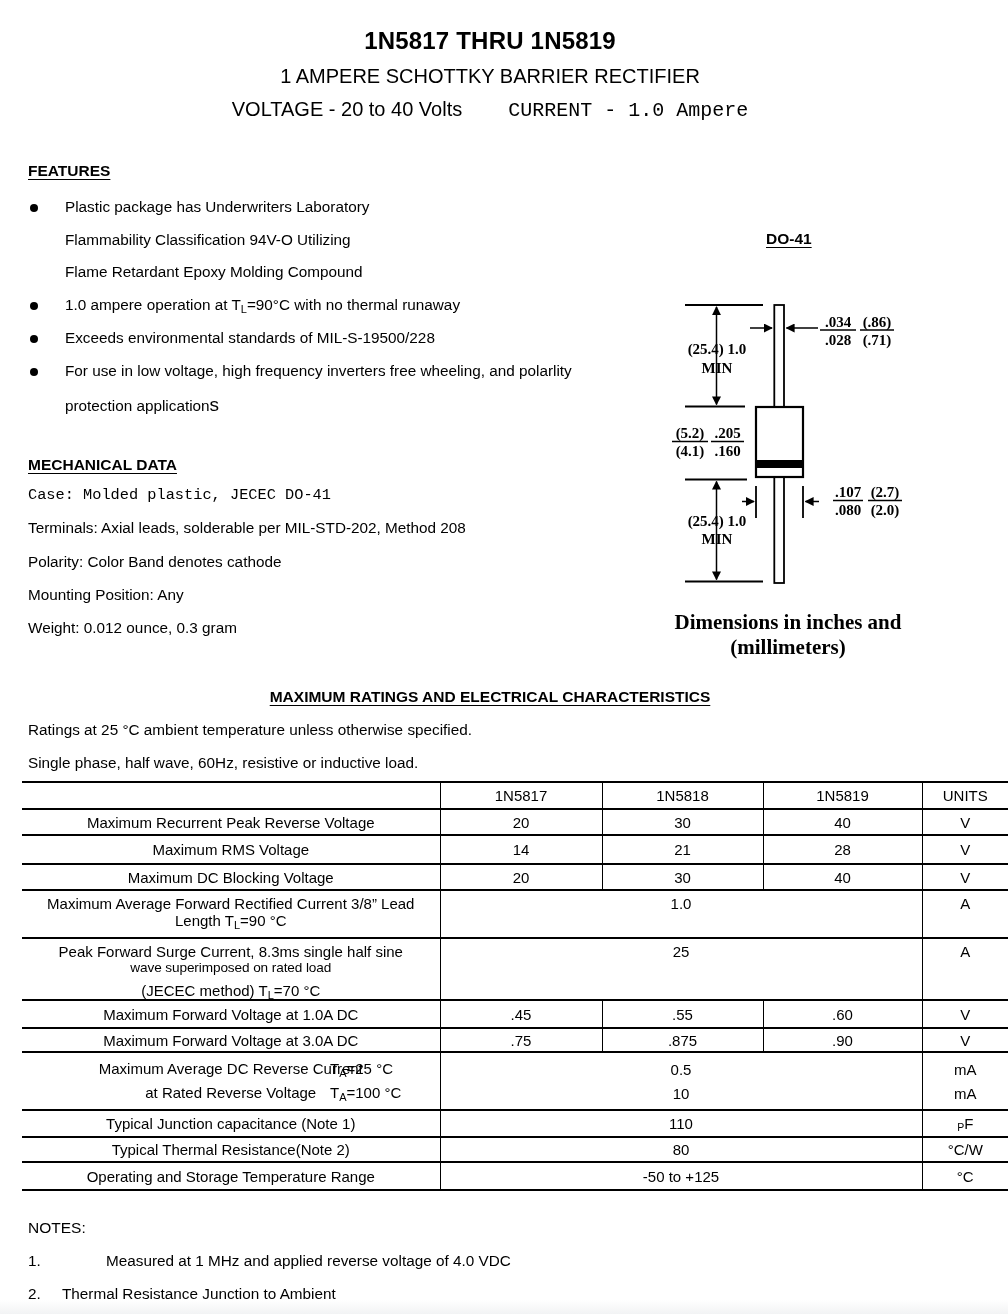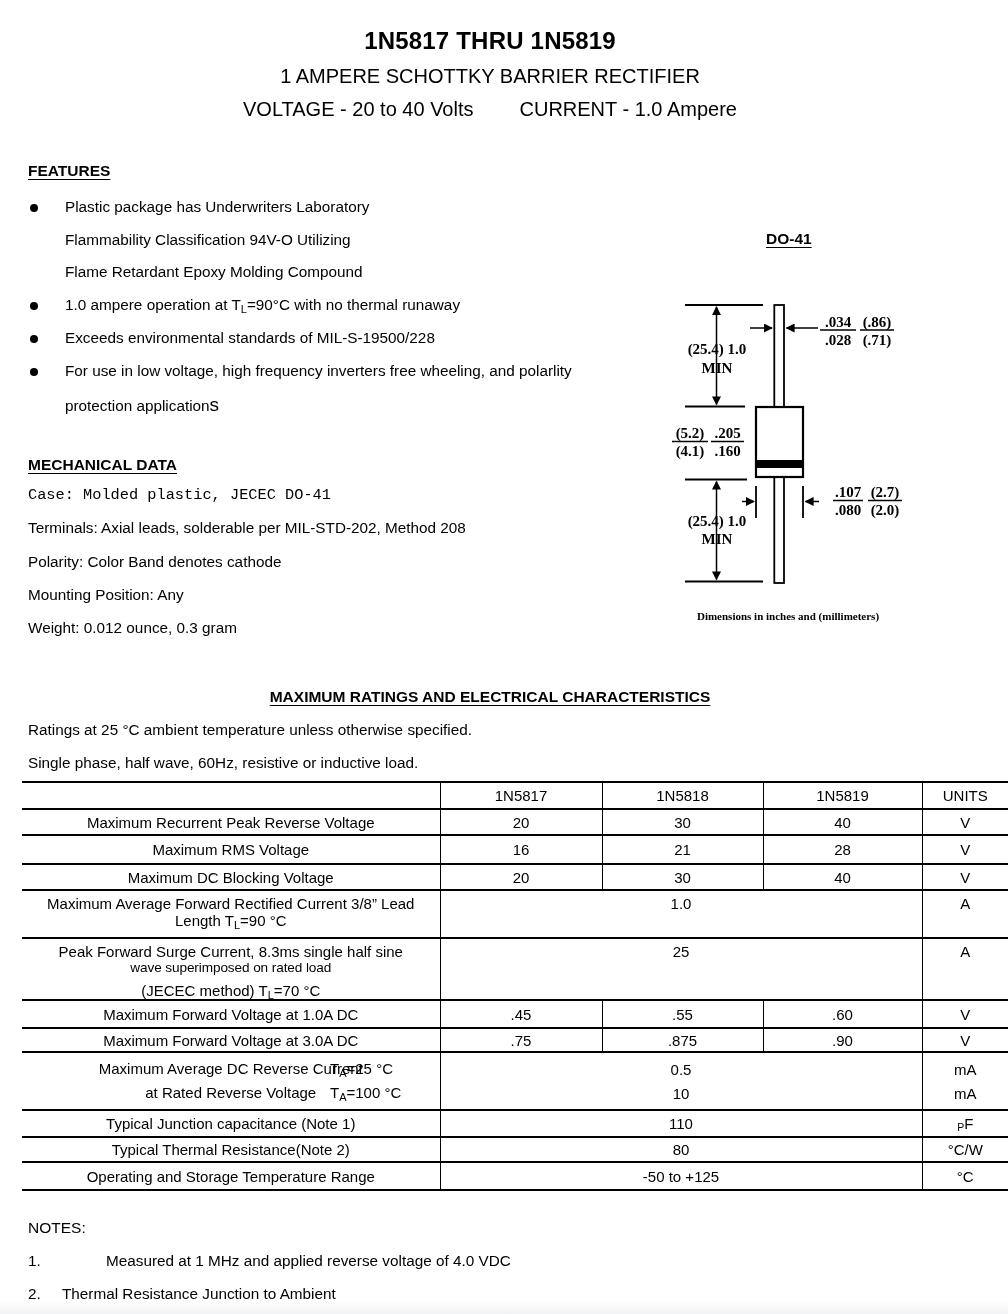--- a/index.html
+++ b/index.html
@@ -2,30 +2,30 @@
 <html><head>
 <meta charset="utf-8">
 <style>
   html,body{margin:0;padding:0;background:#fff;}
   #page{position:relative;width:1008px;height:1314px;background:#fff;color:#000;
         font-family:"Liberation Sans",sans-serif;overflow:hidden;}
   .abs{position:absolute;}
   .center-block{left:0;width:980px;text-align:center;}
   .doc-title{font-size:24px;font-weight:bold;letter-spacing:0.2px;}
   .doc-sub{font-size:20px;}
-  .gap-span{display:inline-block;margin-left:46px;}
+  .gap-span{display:inline-block;margin-left:46px;font-family:Liberation Mono, monospace;}
   .sec-heading{font-size:15.5px;font-weight:bold;text-decoration:underline;text-underline-offset:3px;}
   .body-line{font-size:15.3px;white-space:nowrap;}
   .bullet{width:8px;height:8px;border-radius:50%;background:#000;}
   sub.tl{font-size:11px;vertical-align:-3px;line-height:0;}
   .big-s{font-size:19px;}
   
   .serif-bold{font-family:"Liberation Serif",serif;font-weight:bold;}
   .do41-label{font-size:15.5px;font-weight:bold;text-decoration:underline;text-underline-offset:3px;}
-  .diagram-caption{font-size:11px;text-align:center;width:276px;}
+  .diagram-caption{font-size:21px;text-align:center;width:276px;}
   svg text{font-family:"Liberation Serif",serif;font-weight:bold;font-size:15px;fill:#000;}
   
   table.ratings{border-collapse:collapse;table-layout:fixed;width:986px;border-bottom:2px solid #000;}
   table.ratings td{border-top:2px solid #000;font-size:15px;padding:0;vertical-align:middle;overflow:hidden;}
   td.lbl{padding-left:6px;text-align:center;}
   td.val,td.unit{text-align:center;}
   td.vline{border-left:1.5px solid #000;}
   tr.toprow td{vertical-align:top;padding-top:4px;}
   .cond-label{position:relative;}
   .cond{position:absolute;left:308px;top:0;}
@@ -152,21 +152,21 @@
     </tr>
     <tr style="height:26px;">
       <td class="lbl">Maximum Recurrent Peak Reverse Voltage</td>
       <td class="val vline">20</td>
       <td class="val vline">30</td>
       <td class="val vline">40</td>
       <td class="unit vline">V</td>
     </tr>
     <tr style="height:29px;">
       <td class="lbl">Maximum RMS Voltage</td>
-      <td class="val vline">16</td>
+      <td class="val vline">14</td>
       <td class="val vline">21</td>
       <td class="val vline">28</td>
       <td class="unit vline">V</td>
     </tr>
     <tr style="height:26px;">
       <td class="lbl">Maximum DC Blocking Voltage</td>
       <td class="val vline">20</td>
       <td class="val vline">30</td>
       <td class="val vline">40</td>
       <td class="unit vline">V</td>

